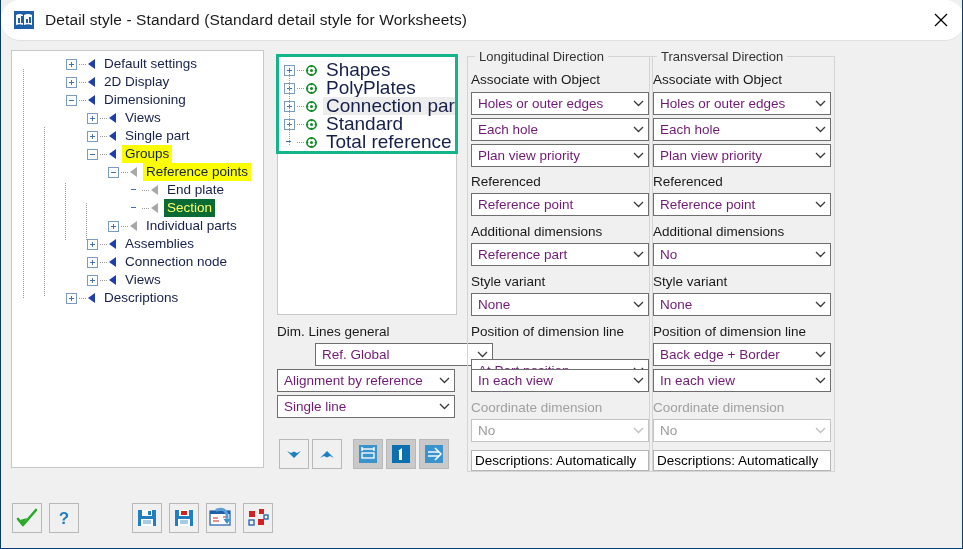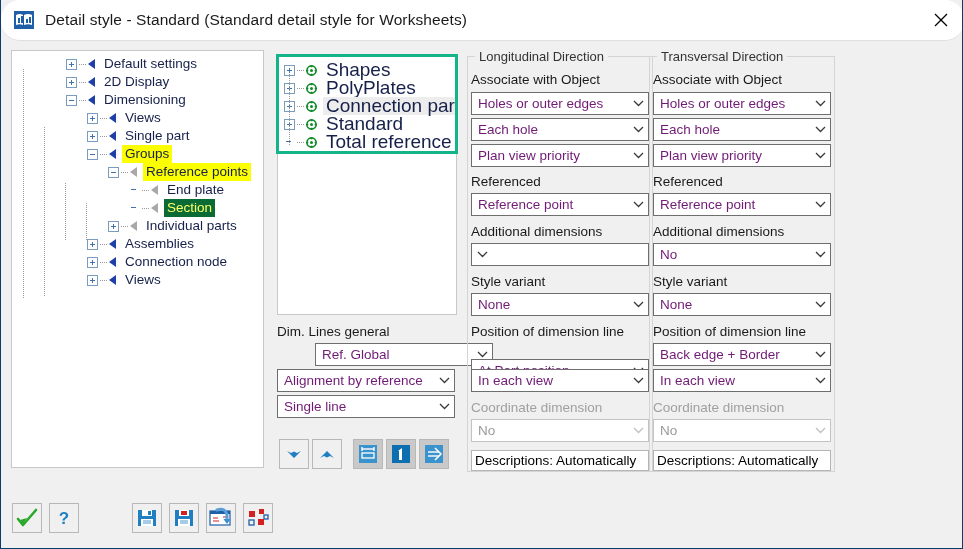--- a/index.html
+++ b/index.html
@@ -341,20 +341,26 @@
           <span class="dots"></span>
           <span class="tri"></span>
           <span class="lbl">Connection node</span>
         </div>
         <div class="tnode" style="padding-left: 27px;">
           <span class="exp plus"></span>
           <span class="dots"></span>
           <span class="tri"></span>
           <span class="lbl">Views</span>
         </div>
+        <div class="tnode" style="padding-left: 6px;">
+          <span class="exp plus"></span>
+          <span class="dots"></span>
+          <span class="tri"></span>
+          <span class="lbl">Descriptions</span>
+        </div>
       </div>
   <div class="vline" style="left: 11px; top: 18px; height: 230px;"></div>
       <div class="vline" style="left: 32px; top: 76px; height: 170px;"></div>
       <div class="vline" style="left: 53px; top: 132px; height: 58px;"></div>
       <div class="vline" style="left: 74px; top: 152px; height: 38px;"></div>
     </div>
 
   <div class="mid-list">
     <div class="mid-inner" id="mid-inner">
         <div class="mnode" style="padding-left: 6px;">
@@ -549,20 +555,21 @@
       <span class="ctext">Reference point</span>
       <span class="carrow">
         <svg width="11" height="7" viewBox="0 0 11 7">
             <polyline points="1,1 5.5,5.5 10,1" fill="none" stroke="#3a3a3a" stroke-width="1.3"></polyline>
           </svg>
       </span>
     </div>
 
     <div class="sect-label" style="position:absolute;left:470px;top:224px;">Additional dimensions</div>
     <div class="combo combo-wide" style="position:absolute;left:470px;top:243px;">
+      <span class="ctext">Reference part</span>
       <span class="carrow">
         <svg width="11" height="7" viewBox="0 0 11 7">
             <polyline points="1,1 5.5,5.5 10,1" fill="none" stroke="#3a3a3a" stroke-width="1.3"></polyline>
           </svg>
       </span>
     </div>
 
     <div class="sect-label" style="position:absolute;left:470px;top:274px;">Style variant</div>
     <div class="combo combo-wide" style="position:absolute;left:470px;top:293px;">
       <span class="ctext">None</span>

